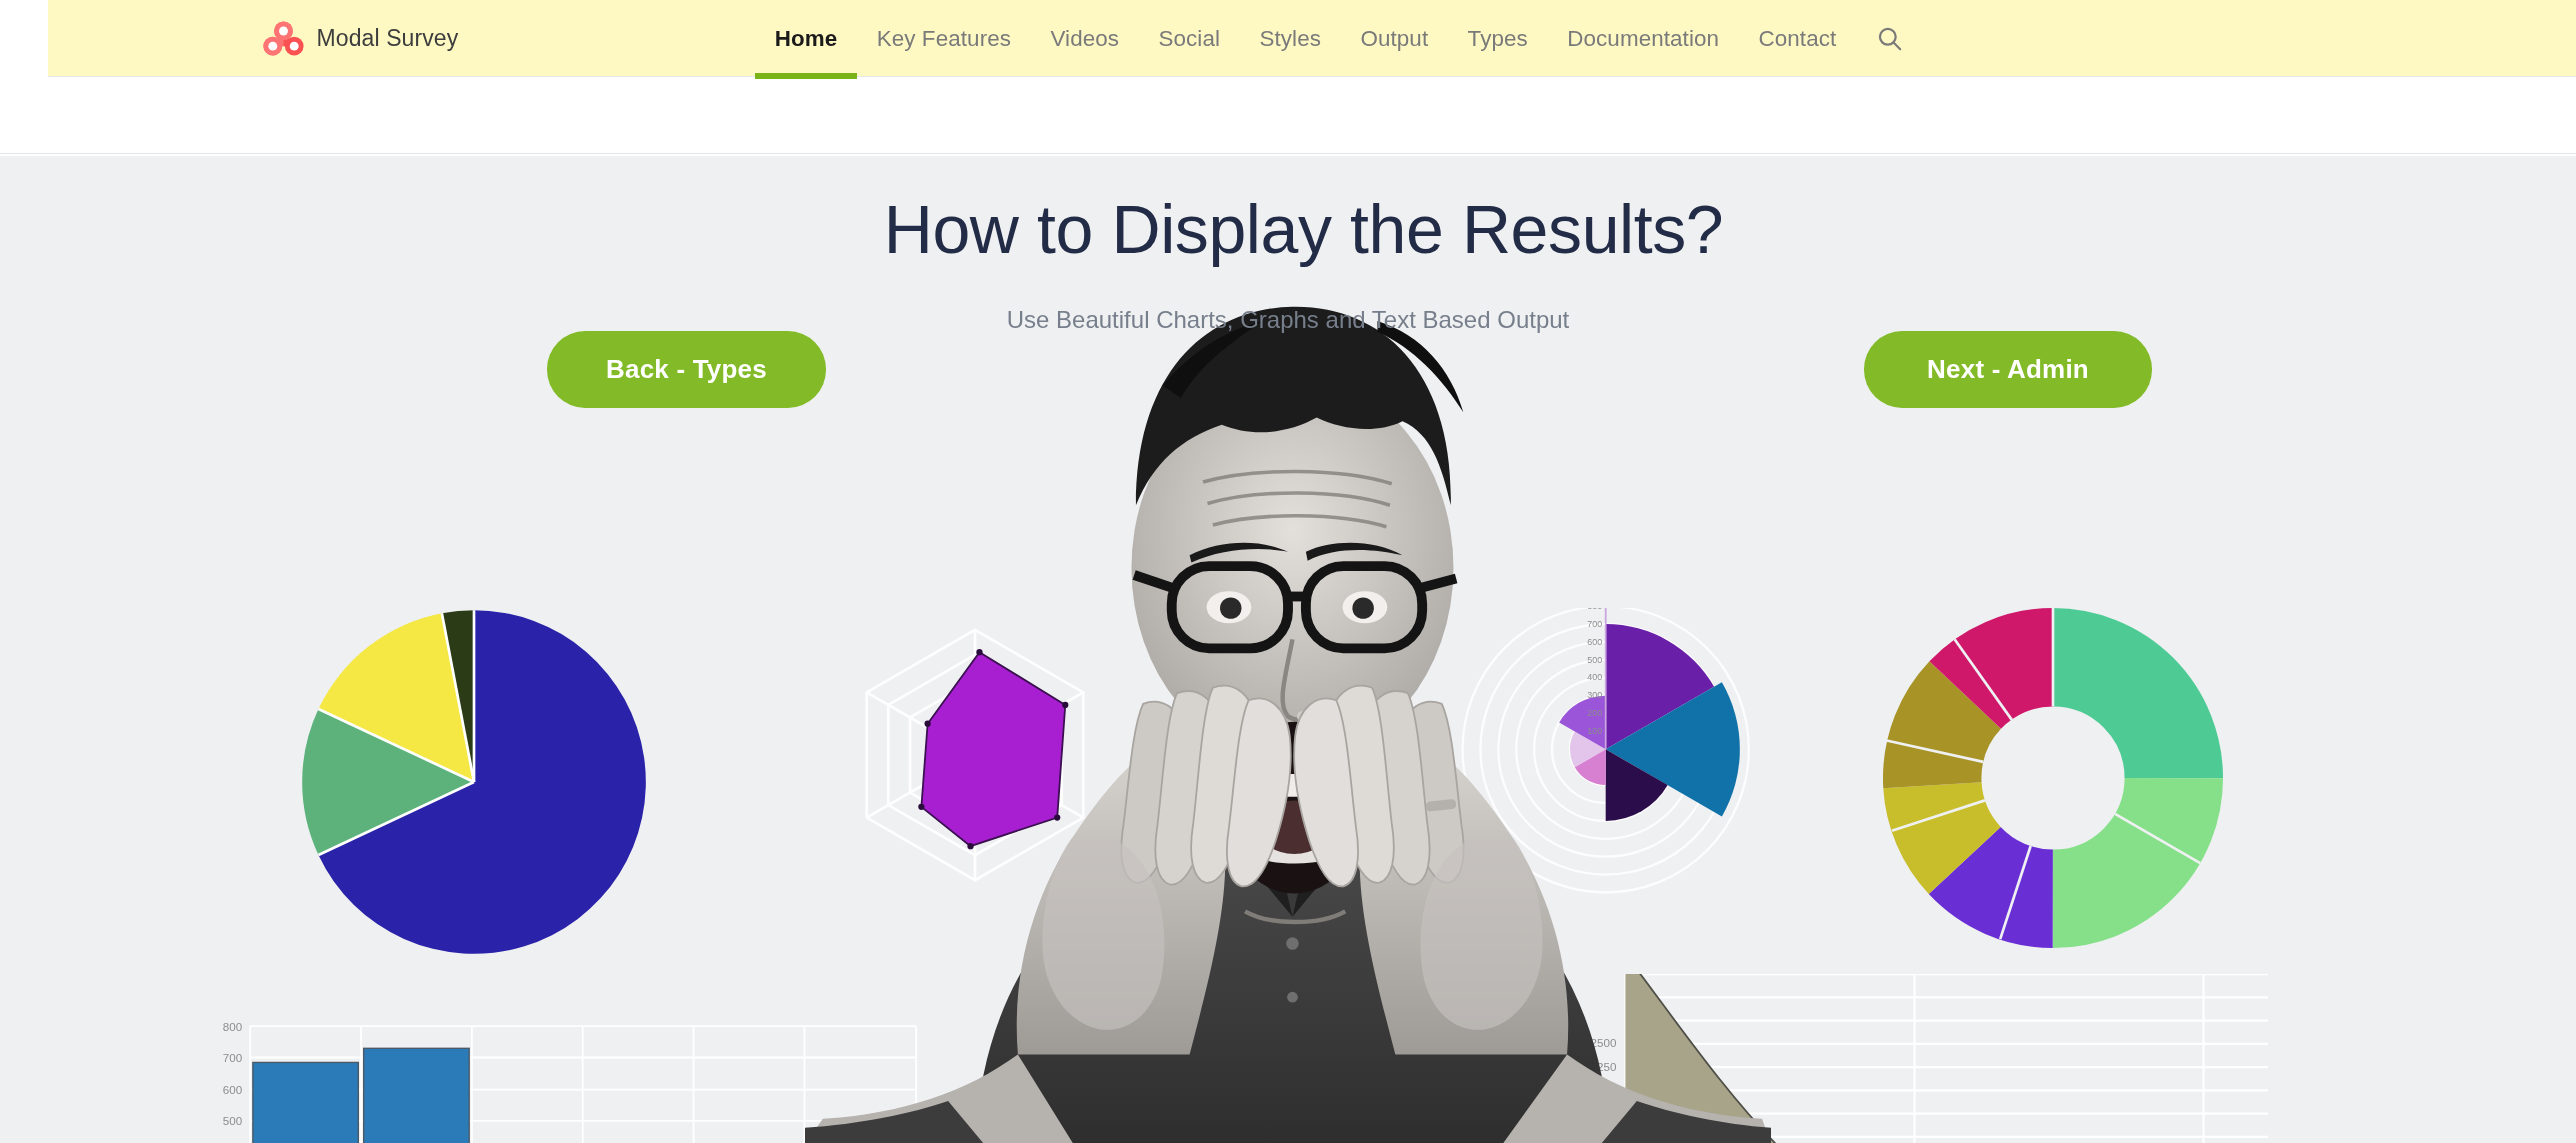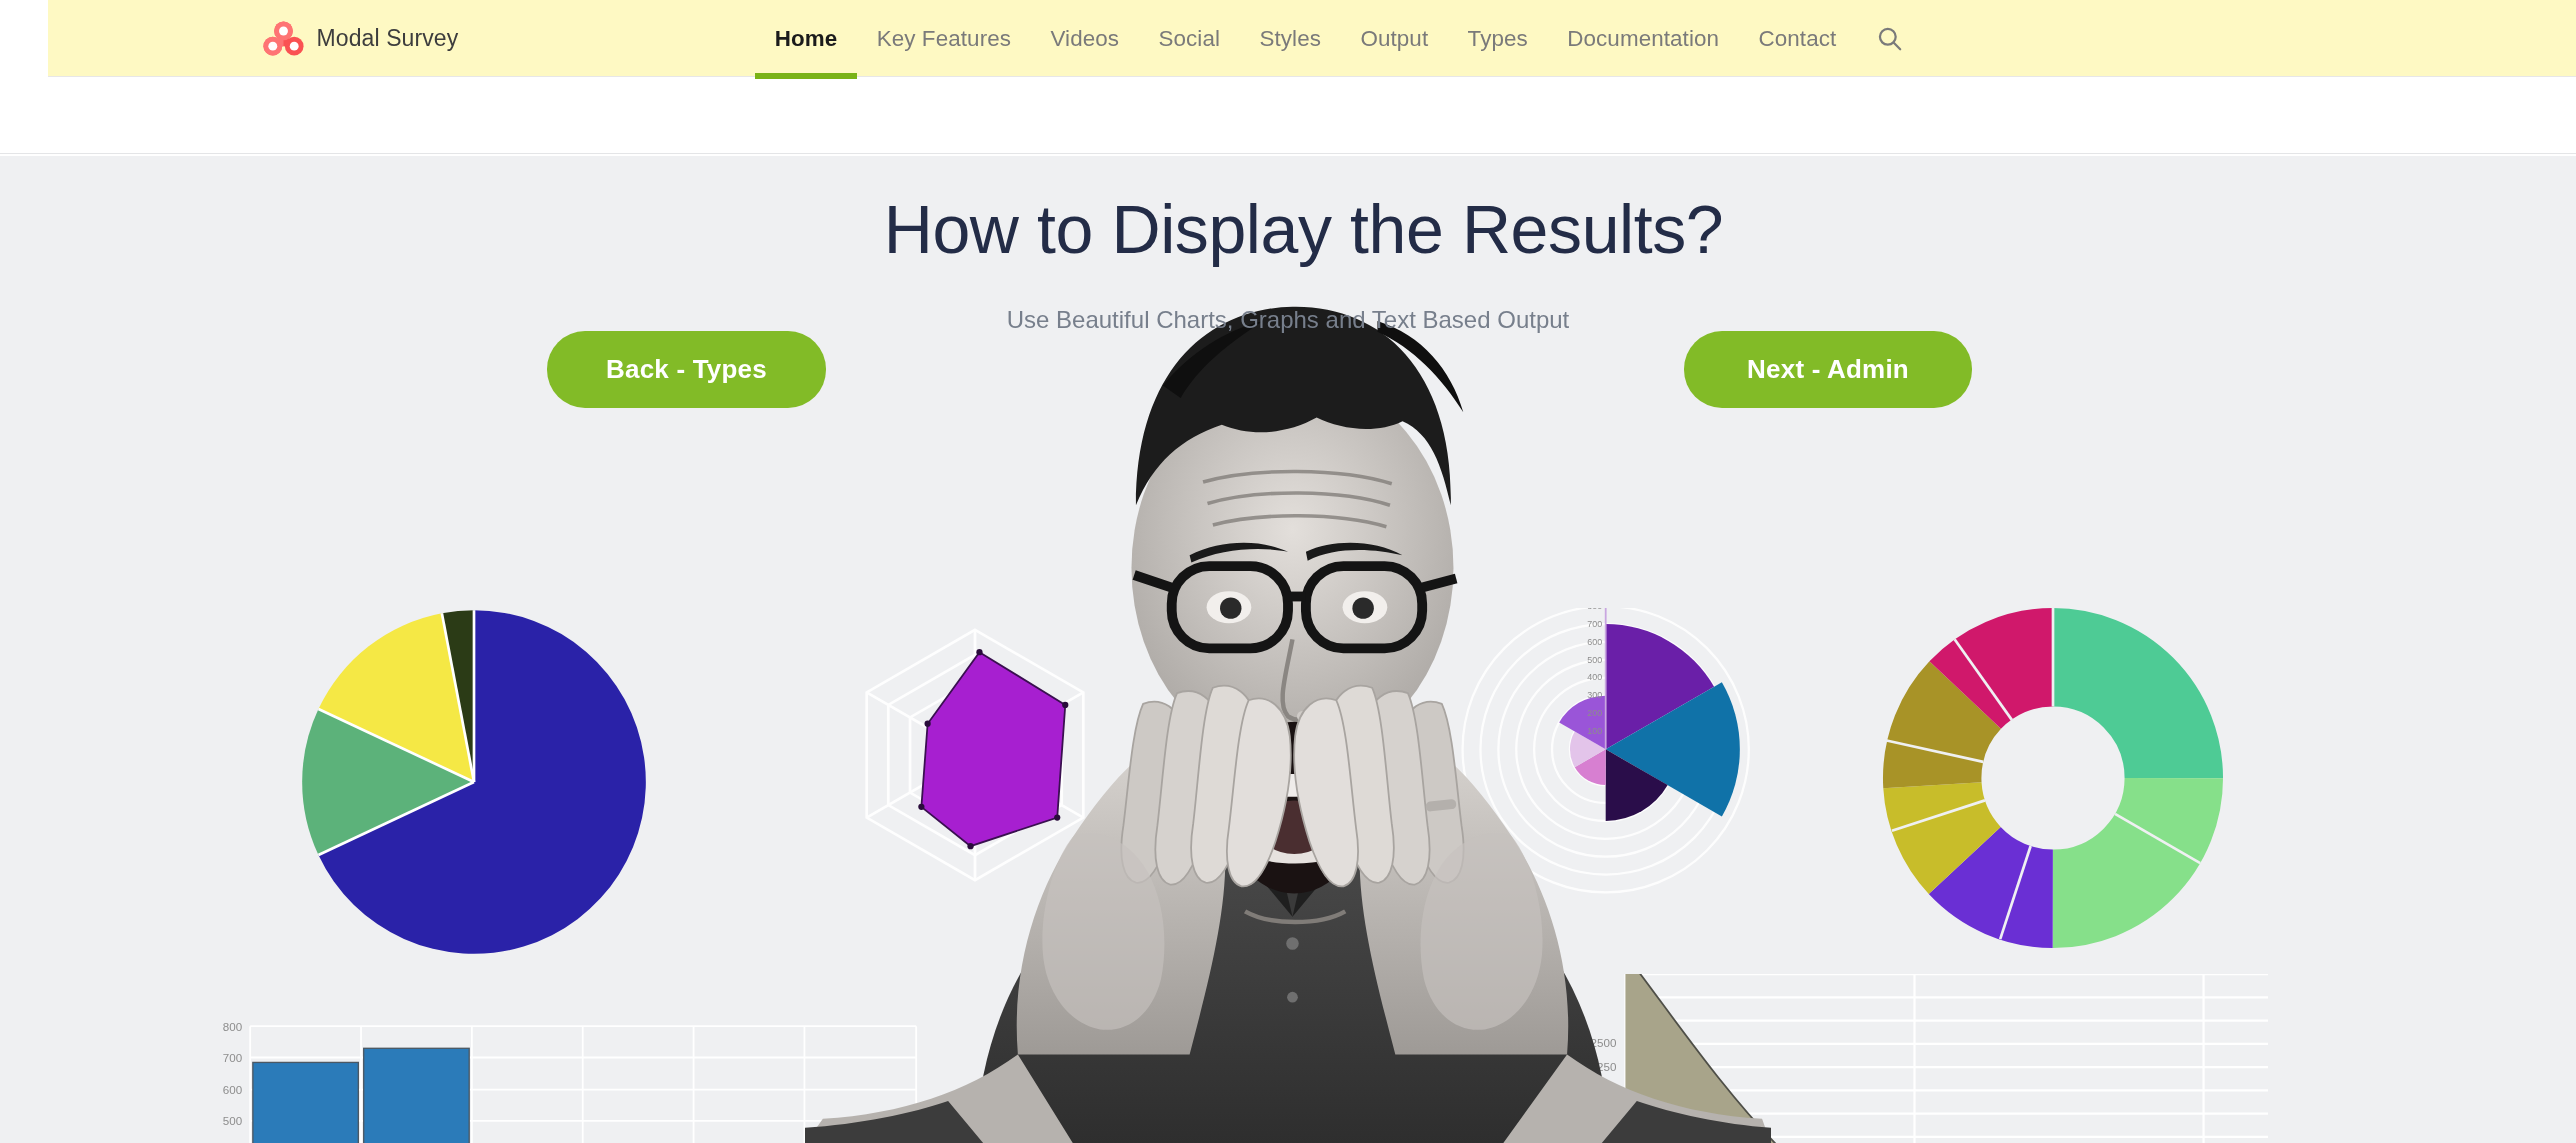--- a/index.html
+++ b/index.html
@@ -101,21 +101,21 @@
     font-size: 26px;
     font-weight: bold;
     display: flex; align-items: center; justify-content: center;
     cursor: pointer;
     border: none;
     z-index: 25;
     font-family: "Liberation Sans", sans-serif;
     letter-spacing: 0.2px;
   }
   .btn-back { top: 175px; left: 547px; width: 279px; text-align: center; }
-  .btn-next { top: 175px; left: 1684px; width: 288px; }
+  .btn-next { top: 175px; left: 1864px; width: 288px; }
 
   
   .chart-layer { position: absolute; inset: 0; z-index: 10; }
   .chart-layer svg { display: block; }
   .chart-abs { position: absolute; }
 
   
   .hero-photo {
     position: absolute;
     left: 805px; top: 54px;

